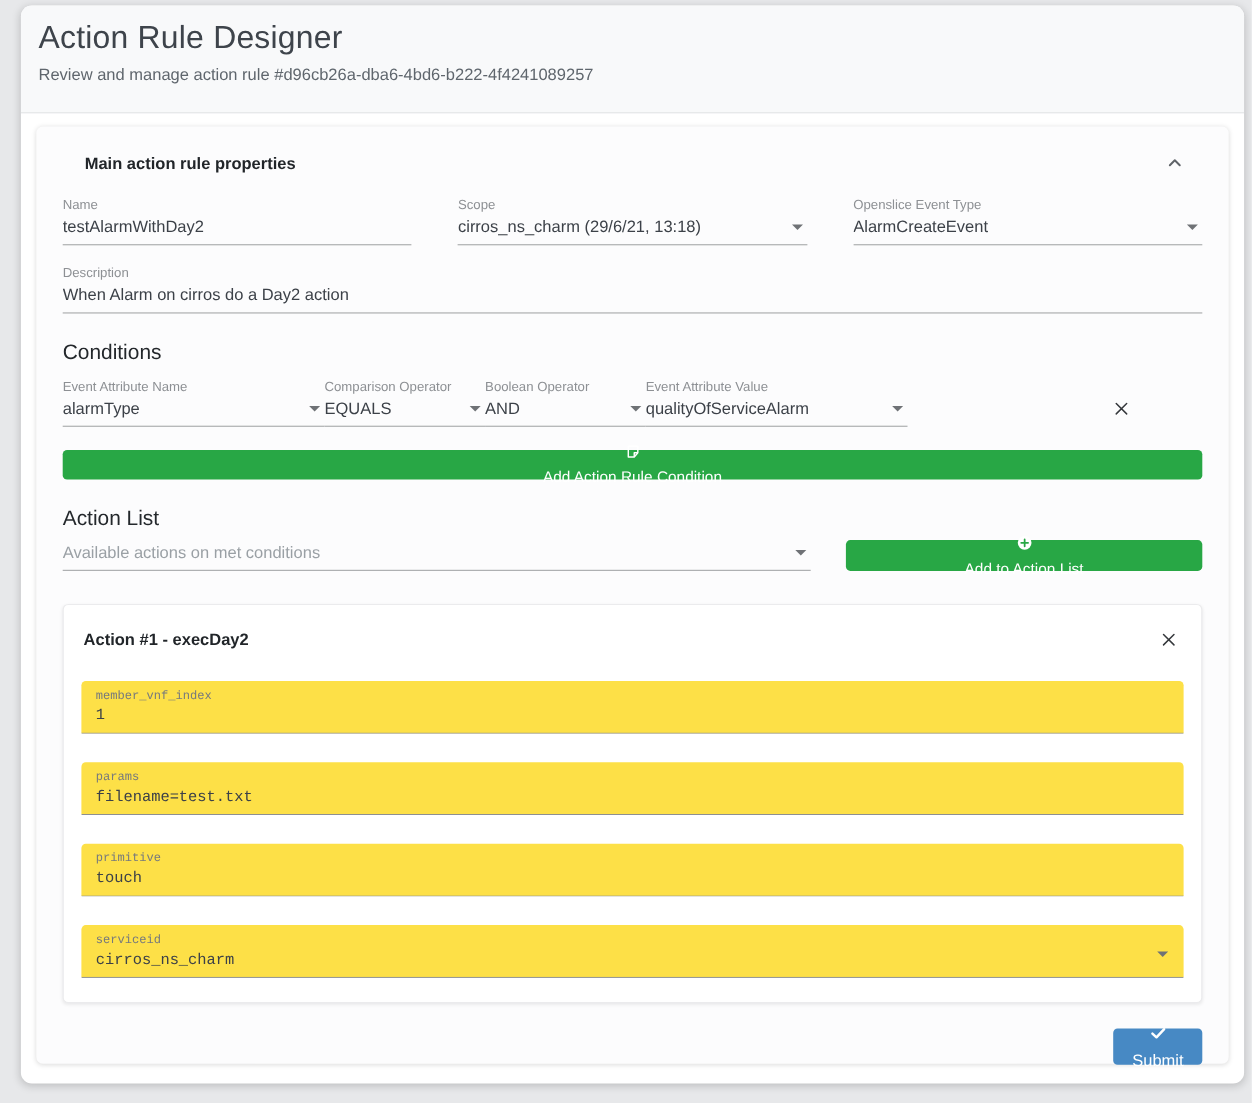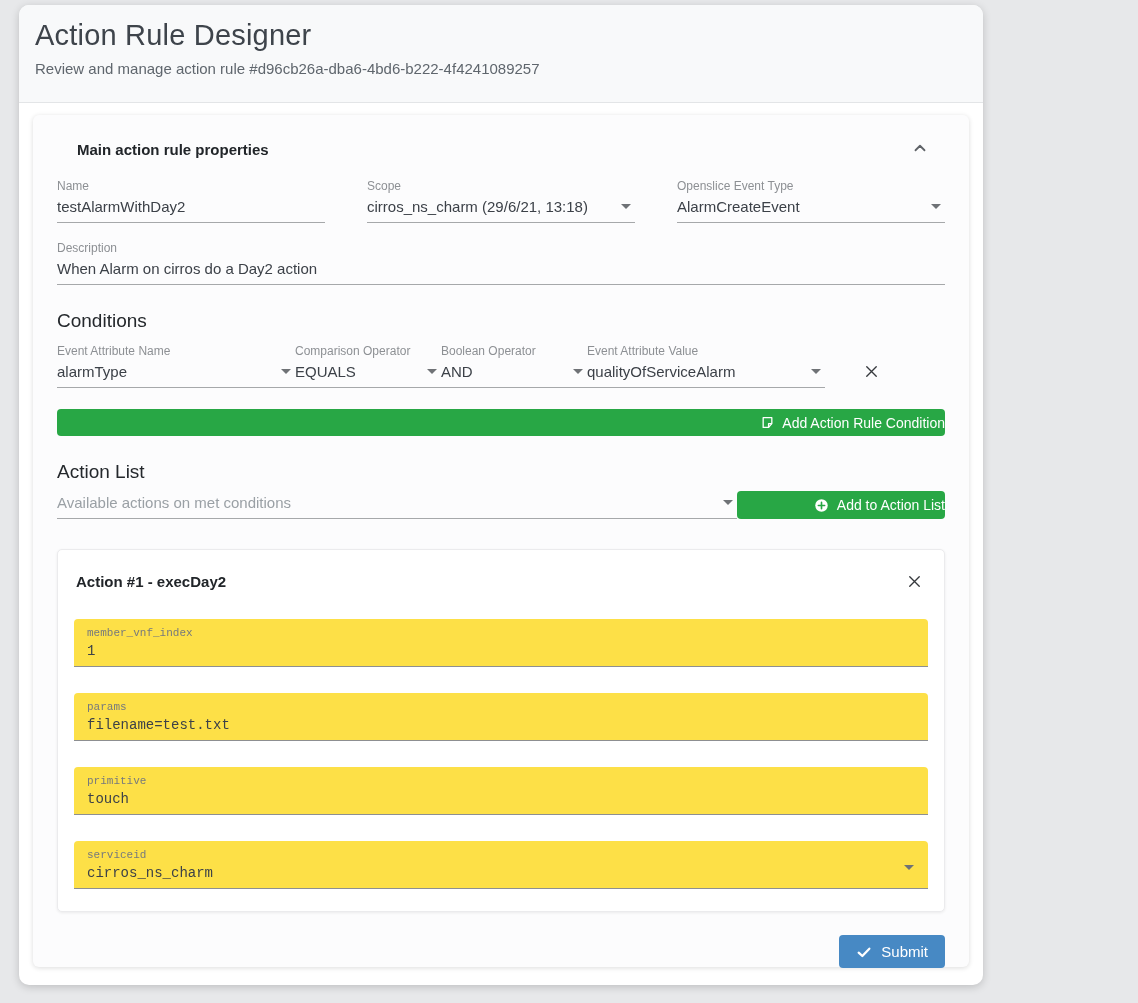--- a/index.html
+++ b/index.html
@@ -10,21 +10,21 @@
     --label-gray:#8d9094;
   }
   *{box-sizing:border-box;margin:0;padding:0;}
   html,body{width:1138px;height:1003px;overflow:hidden;}
   body{
     background:var(--page-bg);
     font-family:"Liberation Sans", sans-serif;
     position:relative;
   }
   .panel{
-    position:absolute;left:19px;top:5px;width:964px;height:980px;
+    position:absolute;left:19px;top:5px;width:1112px;height:980px;
     background:#ffffff;border-radius:10px;
     box-shadow:0 2px 8px rgba(0,0,0,0.18);
     overflow:hidden;
   }
   .page-header{
     background:#f8f9fa;border-bottom:1px solid #e3e5e7;
     padding:14px 16px 15px 16px;height:98px;
   }
   .page-title{
     font-size:29px;font-weight:400;color:#3e444b;letter-spacing:.2px;
@@ -59,23 +59,24 @@
   .section-heading{font-size:19px;font-weight:400;color:#24282c;}
 
   
   .cond-row{display:flex;margin-top:10px;align-items:flex-start;}
   .w-lg{flex:0 0 238px;}
   .w-sm{flex:0 0 146px;}
   .icon-btn{background:none;border:none;cursor:pointer;padding:2px;}
   .cond-close{margin-left:auto;margin-right:62px;margin-top:18px;}
 
   .btn{
-    display:flex;align-items:center;justify-content:flex-end;gap:8px;
+    display:flex;align-items:center;justify-content:center;gap:8px;
     border:none;border-radius:4px;cursor:pointer;color:#fff;
     font-family:"Liberation Sans", sans-serif;
+    flex-direction:column;
   }
   .btn-success{background:var(--success);}
   .btn-block{width:100%;height:27px;font-size:14px;margin-top:21px;}
   .btn-add-action{width:324px;height:28px;font-size:14px;}
   .btn-submit{background:var(--primary);padding:0 17px;height:33px;font-size:15px;gap:9px;}
 
   .heading-gap{margin-top:25px;}
   .action-row{display:flex;align-items:flex-end;justify-content:space-between;margin-top:4px;}
   .action-select{flex:0 0 680px;}
 

